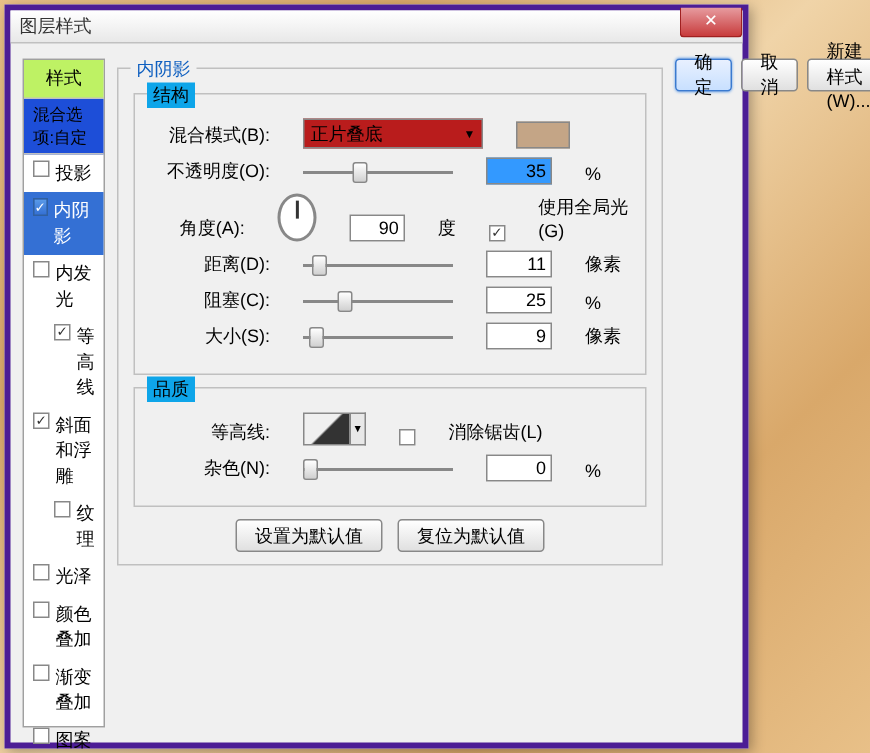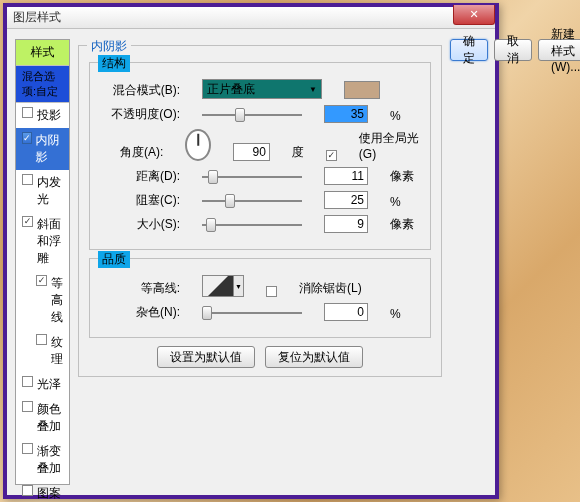--- a/index.html
+++ b/index.html
@@ -19,21 +19,21 @@
 .cb.checked::after{content:"✓";line-height:1}
 .cb-blue{width:12px;height:12px;border:1px solid #3060a0;background:linear-gradient(#5a9ae8,#3470d4);display:inline-flex;align-items:center;justify-content:center;font-size:9px;color:#fff}
 .cb-blue::after{content:"✓"}
 .middle{flex:1;display:flex;flex-direction:column;gap:6px}
 .fieldset{border:1px solid #c0c0c0;padding:8px 10px;position:relative;margin-top:6px}
 .fieldset-title{position:absolute;top:-8px;left:8px;background:#f0f0f0;padding:0 4px;color:#1060c0}
 .inner-fieldset{border:1px solid #c0c0c0;padding:10px;position:relative;margin-top:8px}
 .inner-title{position:absolute;top:-8px;left:8px;background:#0ea5e9;padding:0 4px}
 .row{display:flex;align-items:flex-end;margin:6px 0;gap:22px}
 .row-label{width:80px;text-align:right}
-.select{border:1px solid #888;background:#0f766e;height:20px;width:120px;display:flex;align-items:center;justify-content:space-between;padding:0 4px}
+.select{border:1px solid #888;background:#b91c1c;height:20px;width:120px;display:flex;align-items:center;justify-content:space-between;padding:0 4px}
 .select-arrow{font-size:8px}
 .swatch{width:36px;height:18px;border:1px solid #888;background:#c4a586}
 .slider{position:relative;width:100px;height:16px;display:flex;align-items:center}
 .slider-track{height:2px;background:#888;width:100%}
 .slider-thumb{position:absolute;width:10px;height:14px;background:linear-gradient(#fff,#d0d0d0);border:1px solid #888;border-radius:2px;top:1px}
 .num-input{width:44px;height:18px;border:1px solid #888;background:#fff;text-align:right;padding:0 3px;line-height:16px}
 .num-input.sel{background:#3399ff;color:#000000}
 .unit{width:30px}
 .angle-dial{width:32px;height:32px;border:2px solid #888;border-radius:50%;background:#fff;position:relative}
 .angle-line{position:absolute;width:12px;height:1.5px;background:#333;top:49%;left:50%;transform-origin:left center;transform:rotate(-90deg)}
@@ -66,27 +66,27 @@
             <span>投影</span>
           </div>
           <div class="style-item active">
             <span class="cb-blue"></span>
             <span>内阴影</span>
           </div>
           <div class="style-item">
             <span class="cb"></span>
             <span>内发光</span>
           </div>
-          <div class="style-item">
-            <span class="cb checked"></span>
-            <span>斜面和浮雕</span>
-          </div>
           <div class="style-item indent">
             <span class="cb checked"></span>
             <span>等高线</span>
+          </div>
+          <div class="style-item">
+            <span class="cb checked"></span>
+            <span>斜面和浮雕</span>
           </div>
           <div class="style-item indent">
             <span class="cb"></span>
             <span>纹理</span>
           </div>
           <div class="style-item">
             <span class="cb"></span>
             <span>光泽</span>
           </div>
           <div class="style-item">

